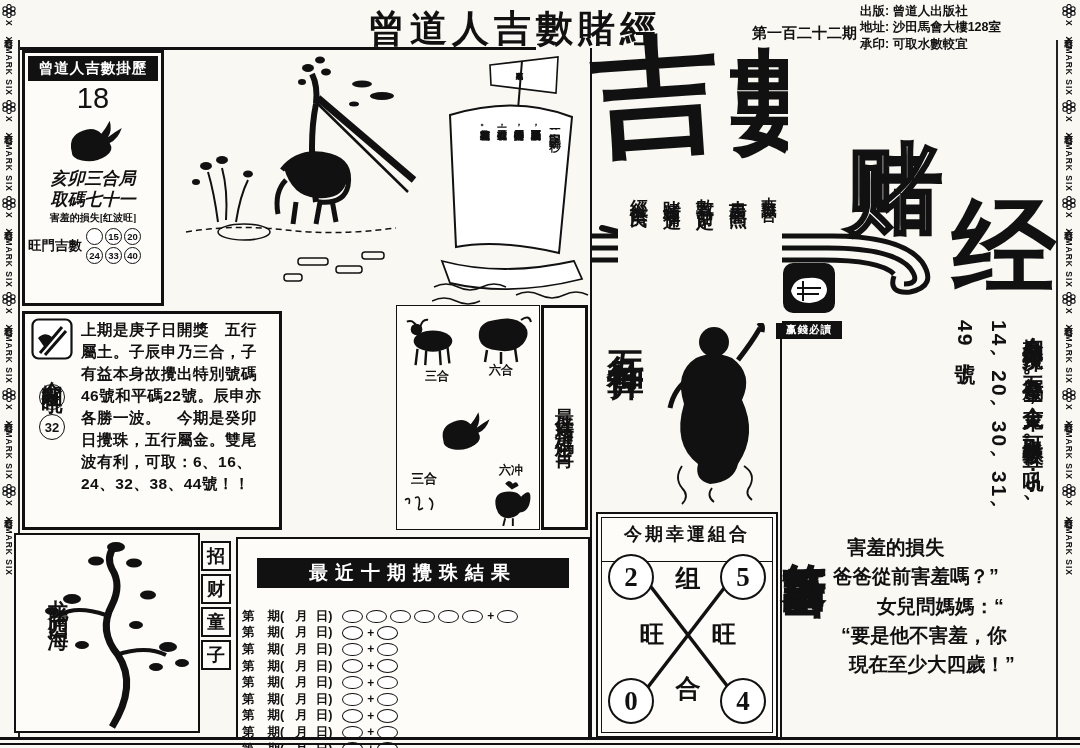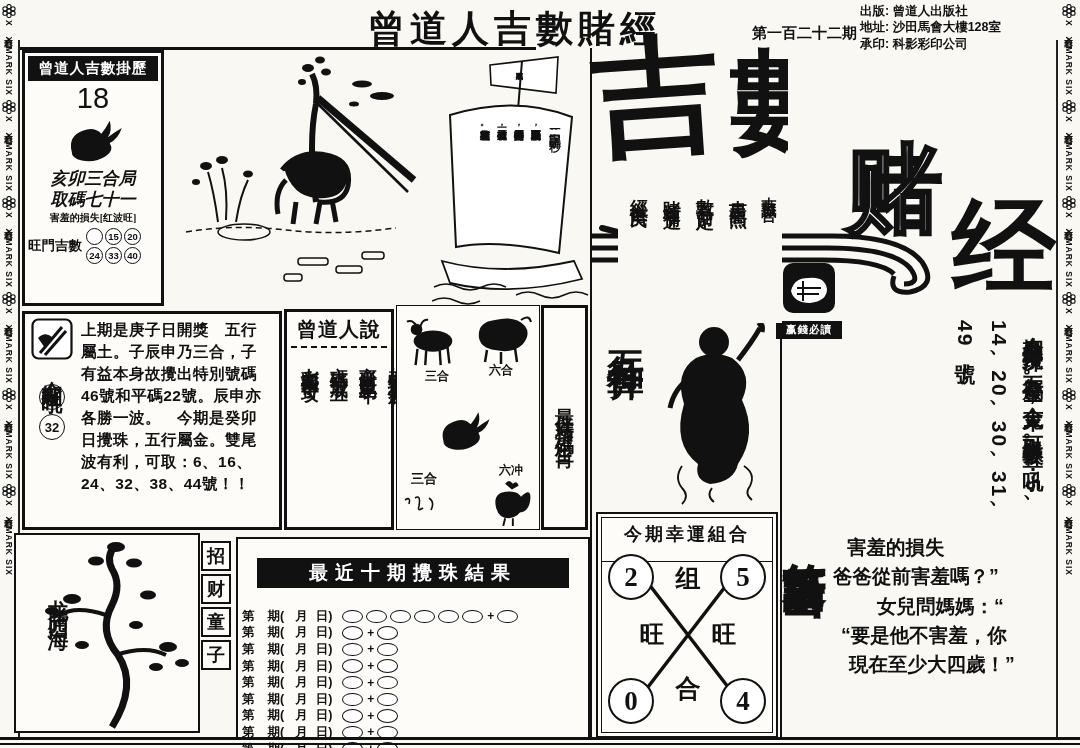--- a/index.html
+++ b/index.html
@@ -140,21 +140,21 @@
 </head>
 <body>
 
 <div id="page">
 
   <div class="abs page-title">曾道人吉數賭經</div>
   <div class="abs issue">第一百二十二期</div>
   <div class="abs pub-block">
     <div>出版: 曾道人出版社</div>
     <div>地址: 沙田馬會大樓128室</div>
-    <div>承印: 科影彩印公司</div>
+    <div>承印: 可取水數較宜</div>
   </div>
   <div class="abs header-rule"></div>
 
   <div class="abs side-strip left">
     <div class="border-unit">
       <svg width="14" height="14" viewBox="0 0 14 14">
         <g fill="#fff" stroke="#111" stroke-width="1.1">
           <circle cx="7" cy="7" r="2.1"></circle>
             <circle cx="7" cy="2.6" r="2.1"></circle>
             <circle cx="11" cy="4.8" r="2.1"></circle>
@@ -444,29 +444,20 @@
         <path d="M9 35 L31 9 M14 37 L35 13" stroke="#111" stroke-width="3" fill="none"></path>
         <path d="M7 20 Q14 13 21 19 L14 30 Z" fill="#111"></path>
       </svg>
       <div class="roar-title">今期旺吼</div>
       <div class="roar-circle">24</div>
       <div class="roar-circle">32</div>
     </div>
     <div class="roar-body">上期是庚子日開獎　五行屬土。子辰申乃三合，子有益本身故攪出特別號碼46號和平碼22號。辰申亦各勝一波。　今期是癸卯日攪珠，五行屬金。雙尾波有利，可取：6、16、24、32、38、44號！！</div>
   </div>
 
-  <div class="abs says-box">
-    <div class="says-title">曾道人說</div>
-    <div class="says-cols">
-      <span class="says-col">趙中貴指馬爲鹿</span>
-      <span class="says-col">齊尚書以羊易牛</span>
-      <span class="says-col">六碼平分成二五</span>
-      <span class="says-col">七彩數四字可攻</span>
-    </div>
-  </div>
 
   <div class="abs animals">
     <svg class="abs" style="left:6px;top:10px;" width="58" height="52" viewBox="0 0 60 52">
       <path d="M14 10 Q10 2 4 5 M18 10 Q20 2 26 3" stroke="#111" fill="none" stroke-width="2"></path>
       <circle cx="14" cy="13" r="6" fill="#111"></circle>
       <ellipse cx="31" cy="25" rx="20" ry="11" fill="#111"></ellipse>
       <path d="M15 33 L13 50 M24 35 L23 50 M38 35 L39 50 M46 31 L48 48" stroke="#111" stroke-width="2.5"></path>
     </svg>
     <span class="animal-label" style="left:28px;top:62px;">三合</span>
     <svg class="abs" style="left:74px;top:4px;" width="62" height="55" viewBox="0 0 62 55">

